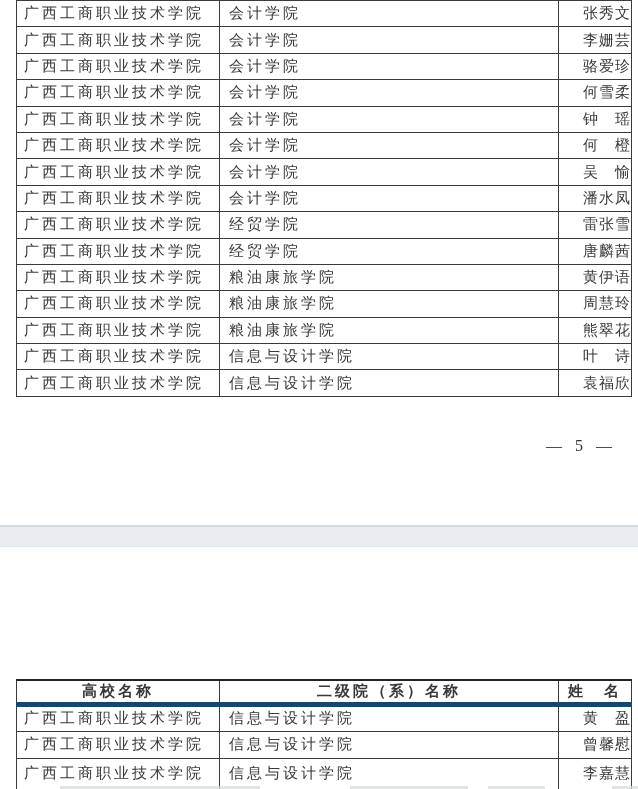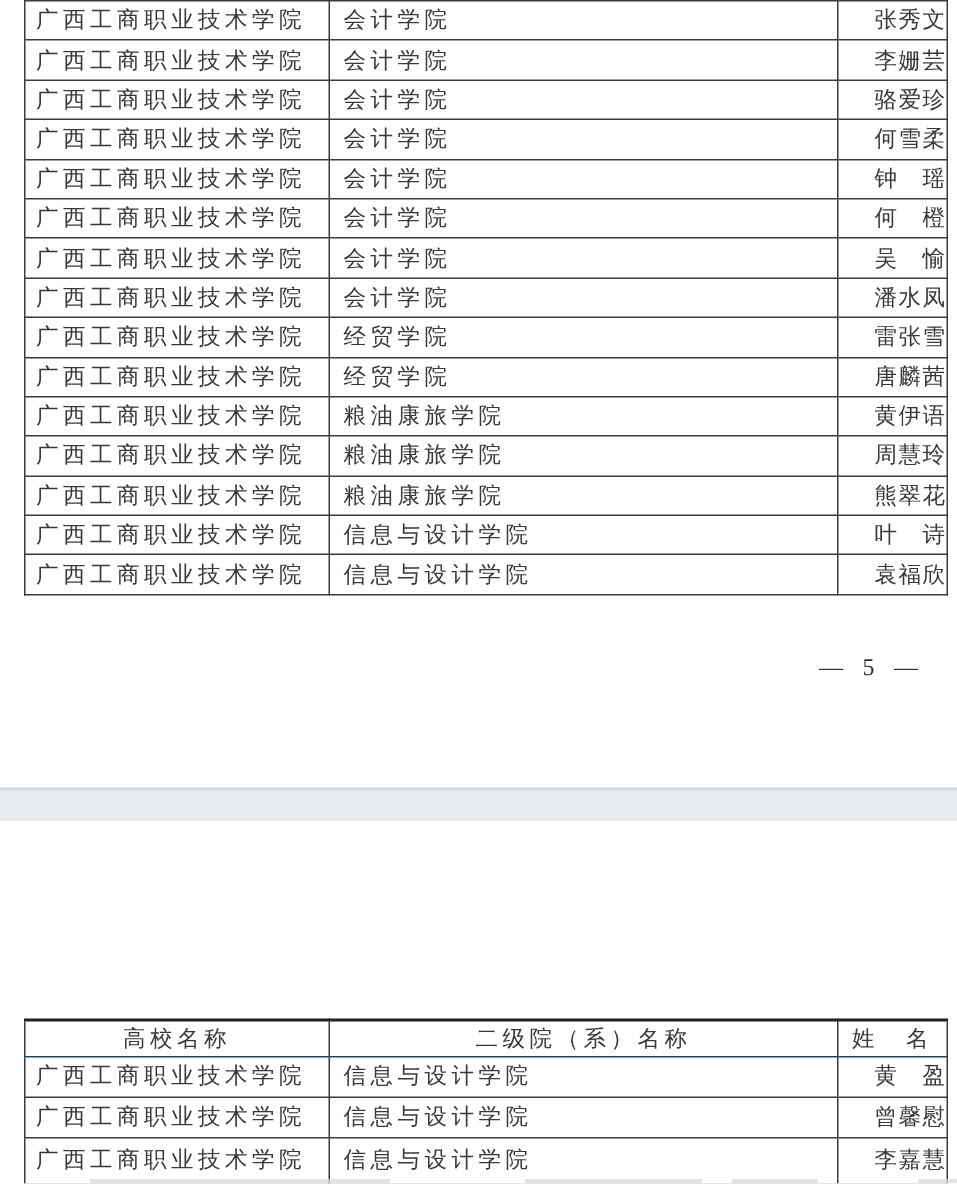--- a/index.html
+++ b/index.html
@@ -33,24 +33,24 @@
   .col-dept  { width: 339px; }
   .col-name  { width: 73px;  }
   td.cell-univ { padding-left: 7px;  letter-spacing: 3px; height: 26px; }
   td.cell-dept { padding-left: 9px;  letter-spacing: 3px; }
   td.cell-name { text-align: right; letter-spacing: 1px; }
   #table-page5 { top: 0; }
   #table-page5 td { height: 26.4px; }
   #table-page6 { top: 679px; border-top: 2px solid #222222; }
   #table-page6 th {
     height: 24px;
-    font-weight: normal;
+    font-weight: bold;
     text-align: center;
     letter-spacing: 3px;
-    border-bottom: 1px solid #0c4a6e;
+    border-bottom: 5px solid #0c4a6e;
   }
   #table-page6 td { height: 27px; }
   #table-page6 tr.last-cut td { height: 31px; }
   .page-number {
     position: absolute;
     top: 437px;
     right: 25px;
     font-size: 16px;
     letter-spacing: 1px;
     word-spacing: 7px;

